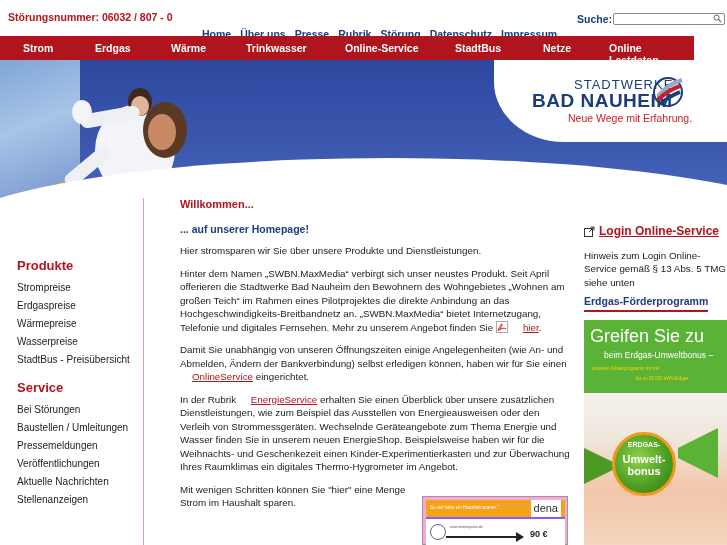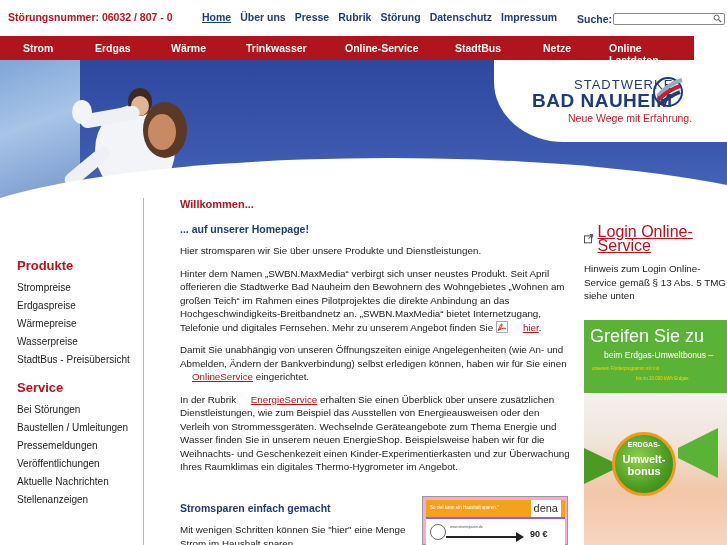--- a/index.html
+++ b/index.html
@@ -2,21 +2,21 @@
 <html><head>
 <meta charset="utf-8">
 <style>
   * { box-sizing: border-box; margin: 0; padding: 0; }
   html, body { width: 727px; height: 545px; overflow: hidden; background: #fff; font-family: "Liberation Sans", sans-serif; font-size: 11px; color: #222; }
   .page { position: relative; width: 727px; height: 545px; overflow: hidden; }
 
   
   .topbar { position: absolute; top: 0; left: 0; width: 727px; height: 36px; background: #fff; }
   .hotline { position: absolute; left: 8px; top: 11px; font-size: 10.5px; font-weight: bold; color: #b3141d; }
-  .topnav { position: absolute; left: 202px; top: 11px; display: flex; gap: 0; }
+  .topnav { position: absolute; left: 202px; top: 28px; display: flex; gap: 0; }
   .topnav a { font-size: 10.5px; font-weight: bold; color: #1c3c7c; text-decoration: none; margin-right: 9px; display: inline-block; }
   .topnav a.active { text-decoration: underline; }
   .search-label { position: absolute; left: 577px; top: 13px; font-size: 10.5px; font-weight: bold; color: #1c3c7c; }
   .search-box { position: absolute; left: 613px; top: 13px; width: 112px; height: 12px; border: 1px solid #888; border-radius: 2px; background: #fff; }
   .search-icon { position: absolute; right: 2px; top: 0px; width: 9px; height: 9px; }
 
   
   .mainnav { position: absolute; top: 36px; left: 0; width: 694px; height: 24px; background: #b0151d; display: flex; align-items: center; }
   .mainnav a { color: #fff; font-weight: bold; font-size: 10.5px; text-decoration: none; position: absolute; top: 6px; }
 
@@ -56,23 +56,23 @@
   .dena-body { position: absolute; left: 3px; top: 20px; width: 139px; height: 28px; background: #fff; border-top: 2px solid #8b5cf6; }
   .dena-arrow { position: absolute; left: 20px; top: 17px; width: 72px; height: 2px; background: #222; }
   .dena-arrowhead { position: absolute; left: 90px; top: 13px; width: 0; height: 0; border-top: 5px solid transparent; border-bottom: 5px solid transparent; border-left: 8px solid #222; }
   .dena-value { position: absolute; left: 104px; top: 10px; font-size: 9px; font-weight: bold; color: #222; }
   .dena-bulb { position: absolute; left: 4px; top: 5px; width: 16px; height: 16px; border: 1px solid #666; border-radius: 50%; }
   .dena-small { position: absolute; left: 24px; top: 6px; font-size: 3.5px; color: #555; }
 
   
   .right { position: absolute; left: 584px; top: 225px; width: 143px; font-size: 9.8px; line-height: 13.5px; }
   .login-link { display: flex; align-items: center; gap: 4px; margin-bottom: 10px; }
-  .login-link a { color: #b3141d; font-weight: normal; font-size: 16px; text-decoration: underline; }
+  .login-link a { color: #b3141d; font-weight: bold; font-size: 12px; text-decoration: underline; }
   .ext-icon { width: 11px; height: 11px; }
-  .hint { color: #222; margin-bottom: 24px; }
+  .hint { color: #222; margin-bottom: 6px; }
   .erdgas-link { color: #1c3c7c; font-weight: bold; font-size: 10.5px; text-decoration: none; border-bottom: 2px solid #b3141d; display: inline-block; padding-bottom: 1px; }
 
   .promo { position: absolute; left: 584px; top: 320px; width: 143px; height: 225px; overflow: hidden; background: #f2ece6; }
   .promo-green { position: absolute; left: 0; top: 0; width: 143px; height: 87px; background: #5ab337; }
   .promo-h { position: absolute; left: 6px; top: 6px; font-size: 18px; color: #fff; }
   .promo-sub { position: absolute; left: 20px; top: 30px; font-size: 8.5px; color: #fff; }
   .promo-small1 { position: absolute; left: 8px; top: 46px; font-size: 4.5px; color: #ffd400; }
   .promo-small2 { position: absolute; left: 52px; top: 56px; font-size: 4.5px; color: #ffd400; }
   .promo-photo { position: absolute; left: 0; top: 73px; width: 143px; height: 152px; background: linear-gradient(180deg, #f4f1ee 0%, #f0e6dc 30%, #f2c6a8 65%, #f6d6c0 100%); }
   .candy { position: absolute; left: 28px; top: 112px; width: 64px; height: 64px; border-radius: 50%; background: radial-gradient(circle at 40% 40%, #8fd14a 0%, #4a9b22 60%, #2f7a14 100%); border: 3px solid #f09a1a; }
@@ -168,21 +168,20 @@
   <main class="main">
     <div class="h-welcome">Willkommen...</div>
     <div class="h-sub">... auf unserer Homepage!</div>
     <p>Hier stromsparen wir Sie über unsere Produkte und Dienstleistungen.</p>
     <p><span>Hinter dem Namen „SWBN.MaxMedia“ verbirgt sich unser neustes Produkt. Seit April offerieren die Stadtwerke Bad Nauheim den Bewohnern des Wohngebietes „Wohnen am großen Teich“ im Rahmen eines Pilotprojektes die direkte Anbindung an das Hochgeschwindigkeits-Breitbandnetz an. „SWBN.MaxMedia“ bietet Internetzugang, Telefonie und digitales Fernsehen. Mehr zu unserem Angebot finden Sie</span> <svg class="pdf-icon" viewBox="0 0 12 12">
           <rect x="0.5" y="0.5" width="11" height="11" fill="#fff" stroke="#aaa"></rect>
           <path d="M2 10 Q5 2 6 3 Q7 5 3 9 Q8 6 10 8" stroke="#d41e1e" stroke-width="1" fill="none"></path>
         </svg><a href="#">hier</a><span>.</span></p>
     <p><span>Damit Sie unabhängig von unseren Öffnungszeiten einige Angelegenheiten (wie An- und Abmelden, Ändern der Bankverbindung) selbst erledigen können, haben wir für Sie einen</span> <a href="#">OnlineService</a><span> eingerichtet.</span></p>
     <p><span>In der Rubrik </span><a href="#">EnergieService</a><span> erhalten Sie einen Überblick über unsere zusätzlichen Dienstleistungen, wie zum Beispiel das Ausstellen von Energieausweisen oder den Verleih von Strommessgeräten. Wechselnde Geräteangebote zum Thema Energie und Wasser finden Sie in unserem neuen EnergieShop. Beispielsweise haben wir für die Weihnachts- und Geschenkezeit einen Kinder-Experimentierkasten und zur Überwachung Ihres Raumklimas ein digitales Thermo-Hygrometer im Angebot.</span></p>
-    <div class="h-strom">Stromsparen einfach gemacht</div>
     <p class="strom-text">Mit wenigen Schritten können Sie "hier" eine Menge Strom im Haushalt sparen.</p>
   </main>
 
   <div class="dena">
     <div class="dena-top">
       <div class="dena-text">So viel kann ein Haushalt sparen."</div>
       <div class="dena-logo">dena</div>
     </div>
     <div class="dena-body">
       <div class="dena-bulb"></div>

